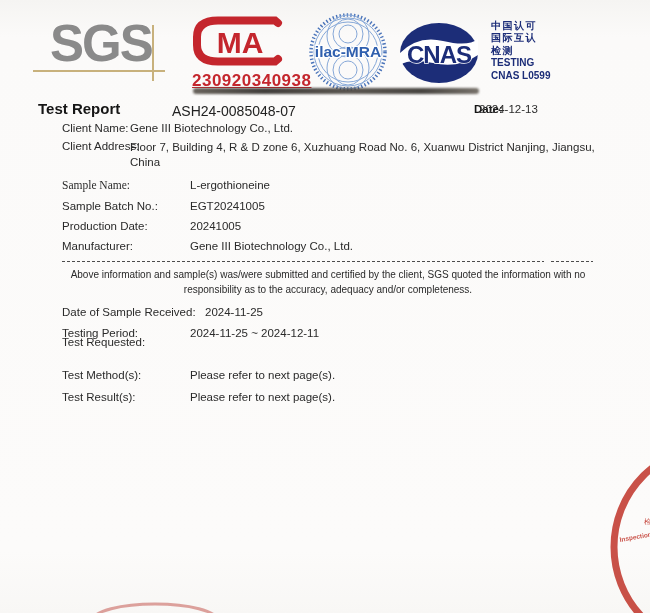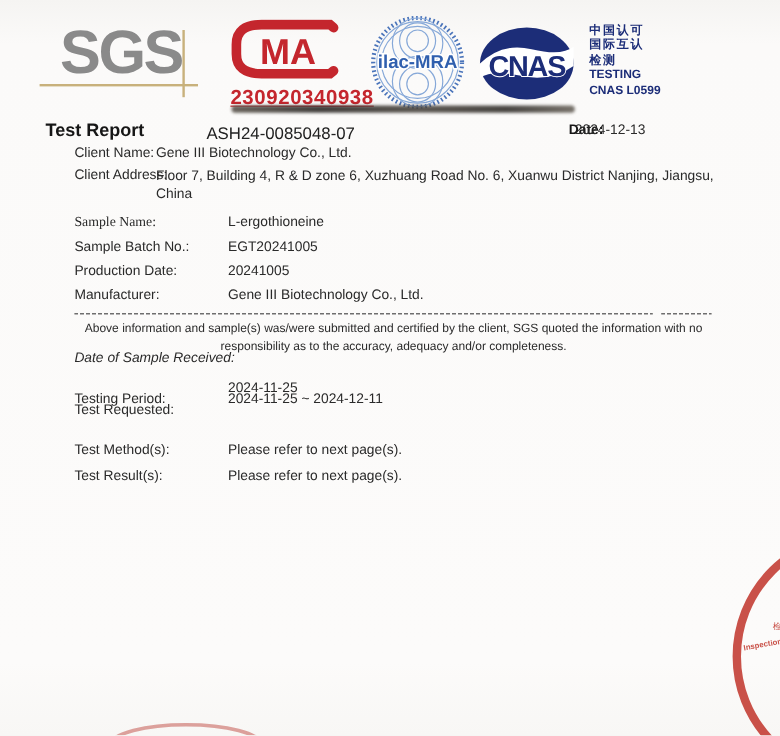--- a/index.html
+++ b/index.html
@@ -120,22 +120,22 @@
   <div class="abs row-label" style="left:62px;top:220px;">Production Date:</div>
   <div class="abs row-value" style="left:190px;top:220px;">20241005</div>
   <div class="abs row-label" style="left:62px;top:240px;">Manufacturer:</div>
   <div class="abs row-value" style="left:190px;top:240px;">Gene III Biotechnology Co., Ltd.</div>
 
   <div class="abs dashline" style="left:62px;top:261px;width:482px;"></div>
   <div class="abs dashline" style="left:551px;top:261px;width:42px;"></div>
 
   <div class="abs disclaimer">Above information and sample(s) was/were submitted and certified by the client, SGS quoted the information with no responsibility as to the accuracy, adequacy and/or completeness.</div>
 
-  <div class="abs row-label" style="left:62px;top:293px;font-style:italic;">Date of Sample Received:</div>
-  <div class="abs row-value" style="left:190px;top:306px;margin-top:12px;">2024-11-25</div>
+  <div class="abs row-label" style="left:62px;top:306px;">Date of Sample Received:</div>
+  <div class="abs row-value" style="left:205px;top:306px;">2024-11-25</div>
   <div class="abs row-label" style="left:62px;top:327px;">Testing Period:</div>
   <div class="abs row-value" style="left:190px;top:327px;">2024-11-25 ~ 2024-12-11</div>
   <div class="abs row-label" style="left:62px;top:336px;">Test Requested:</div>
   <div class="abs row-label" style="left:62px;top:369px;">Test Method(s):</div>
   <div class="abs row-value" style="left:190px;top:369px;">Please refer to next page(s).</div>
   <div class="abs row-label" style="left:62px;top:391px;">Test Result(s):</div>
   <div class="abs row-value" style="left:190px;top:391px;">Please refer to next page(s).</div>
 
   <svg class="abs stamp-main" width="230" height="230" viewBox="0 0 230 230" opacity="0.88">
     <defs>

